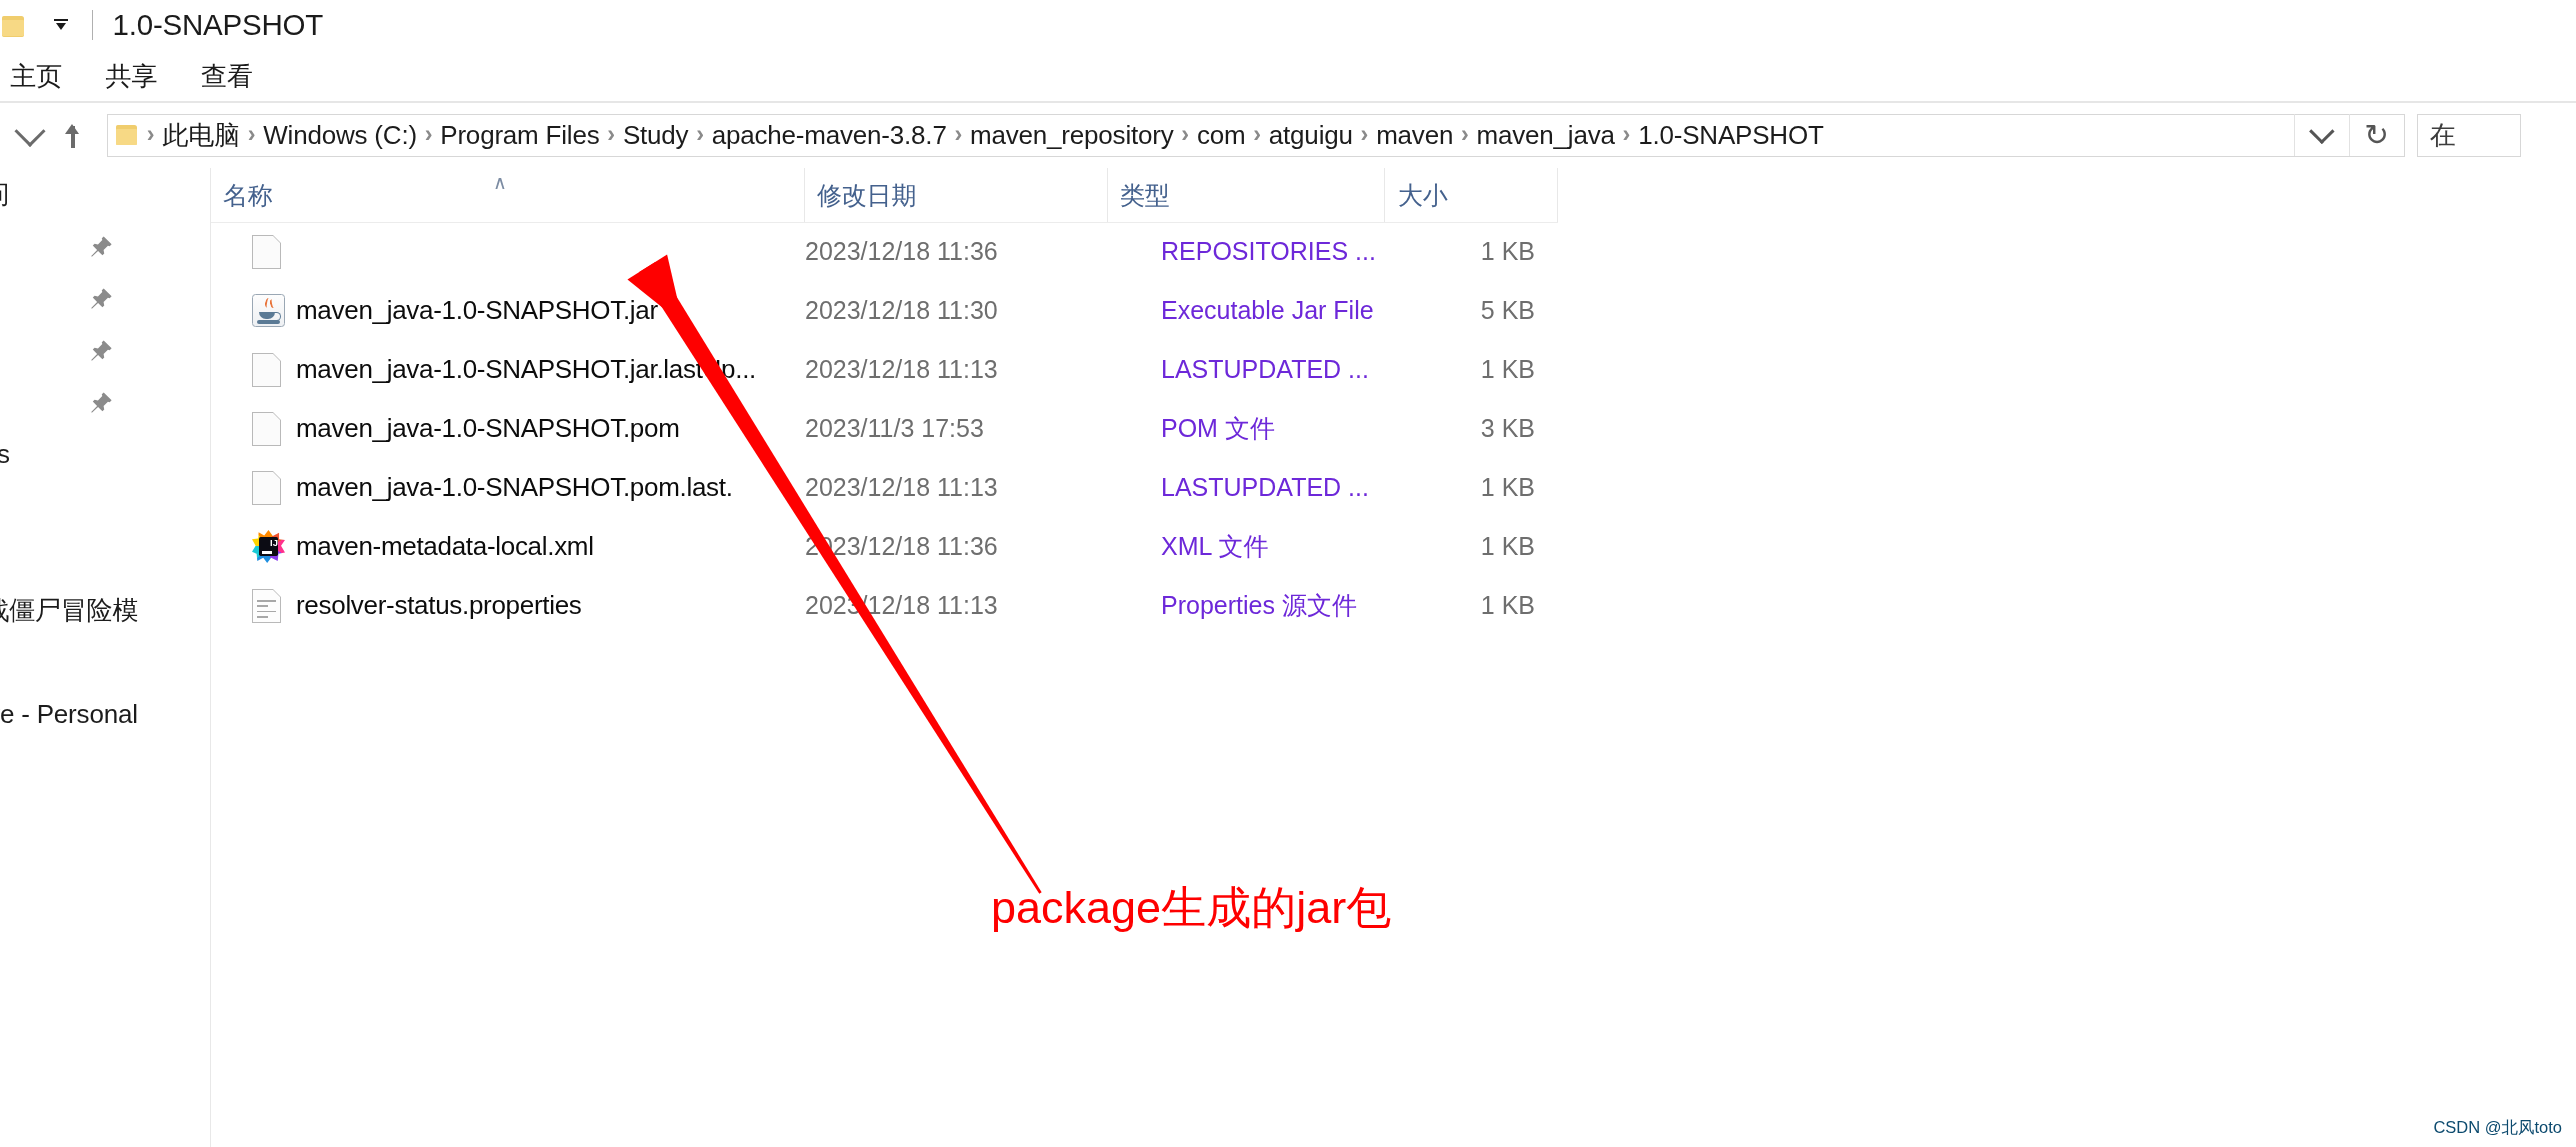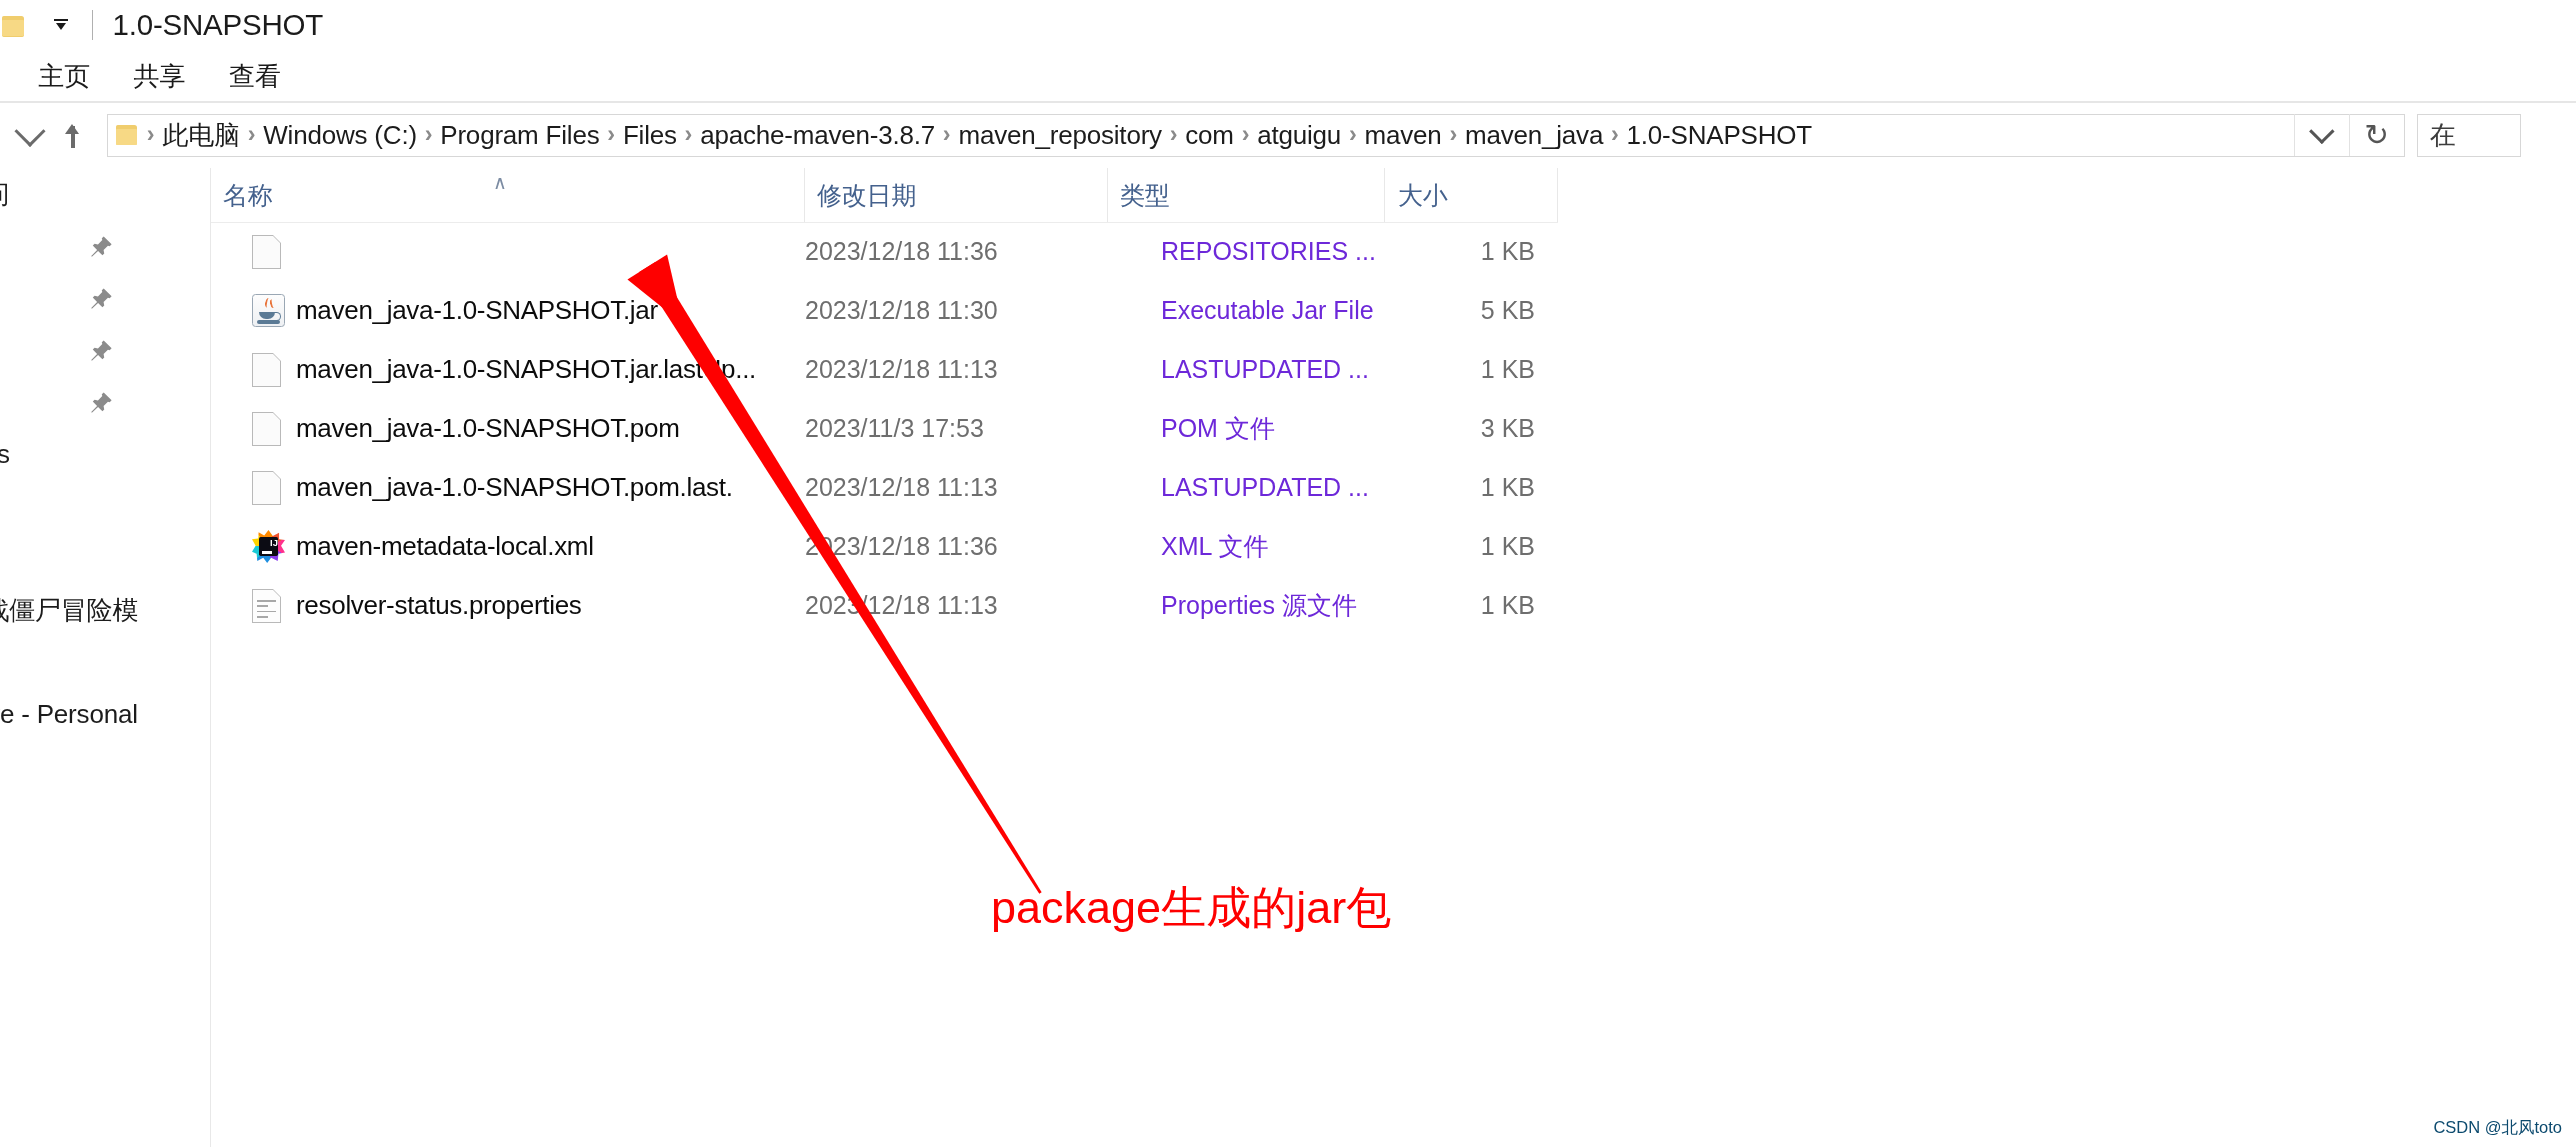--- a/index.html
+++ b/index.html
@@ -98,21 +98,21 @@
     align-items: center;
     background: #ffffff;
   }
   .ribbon-tab {
     font-size: 26px;
     color: #1b1b1b;
     margin-left: 33px;
     padding: 0 5.2px;
     white-space: nowrap;
   }
-  .ribbon-tab:first-child { margin-left: 33px; }
+  .ribbon-tab:first-child { margin-left: 5px; }
   #ribbon-underline {
     position: absolute;
     left: 0; top: 101px;
     width: 2576px;
     height: 1.7px;
     background: #e6e6e6;
   }
 
   
   #addressbar-row {
@@ -612,21 +612,21 @@
         <div class="f-back"></div>
           <div class="f-front"></div>
       </div>
       <span class="bc-sep">›</span>
       <span class="bc-crumb">此电脑</span>
       <span class="bc-sep">›</span>
       <span class="bc-crumb">Windows (C:)</span>
       <span class="bc-sep">›</span>
       <span class="bc-crumb">Program Files</span>
       <span class="bc-sep">›</span>
-      <span class="bc-crumb">Files</span>
+      <span class="bc-crumb">Study</span>
       <span class="bc-sep">›</span>
       <span class="bc-crumb">apache-maven-3.8.7</span>
       <span class="bc-sep">›</span>
       <span class="bc-crumb">maven_repository</span>
       <span class="bc-sep">›</span>
       <span class="bc-crumb">com</span>
       <span class="bc-sep">›</span>
       <span class="bc-crumb">atguigu</span>
       <span class="bc-sep">›</span>
       <span class="bc-crumb">maven</span>

